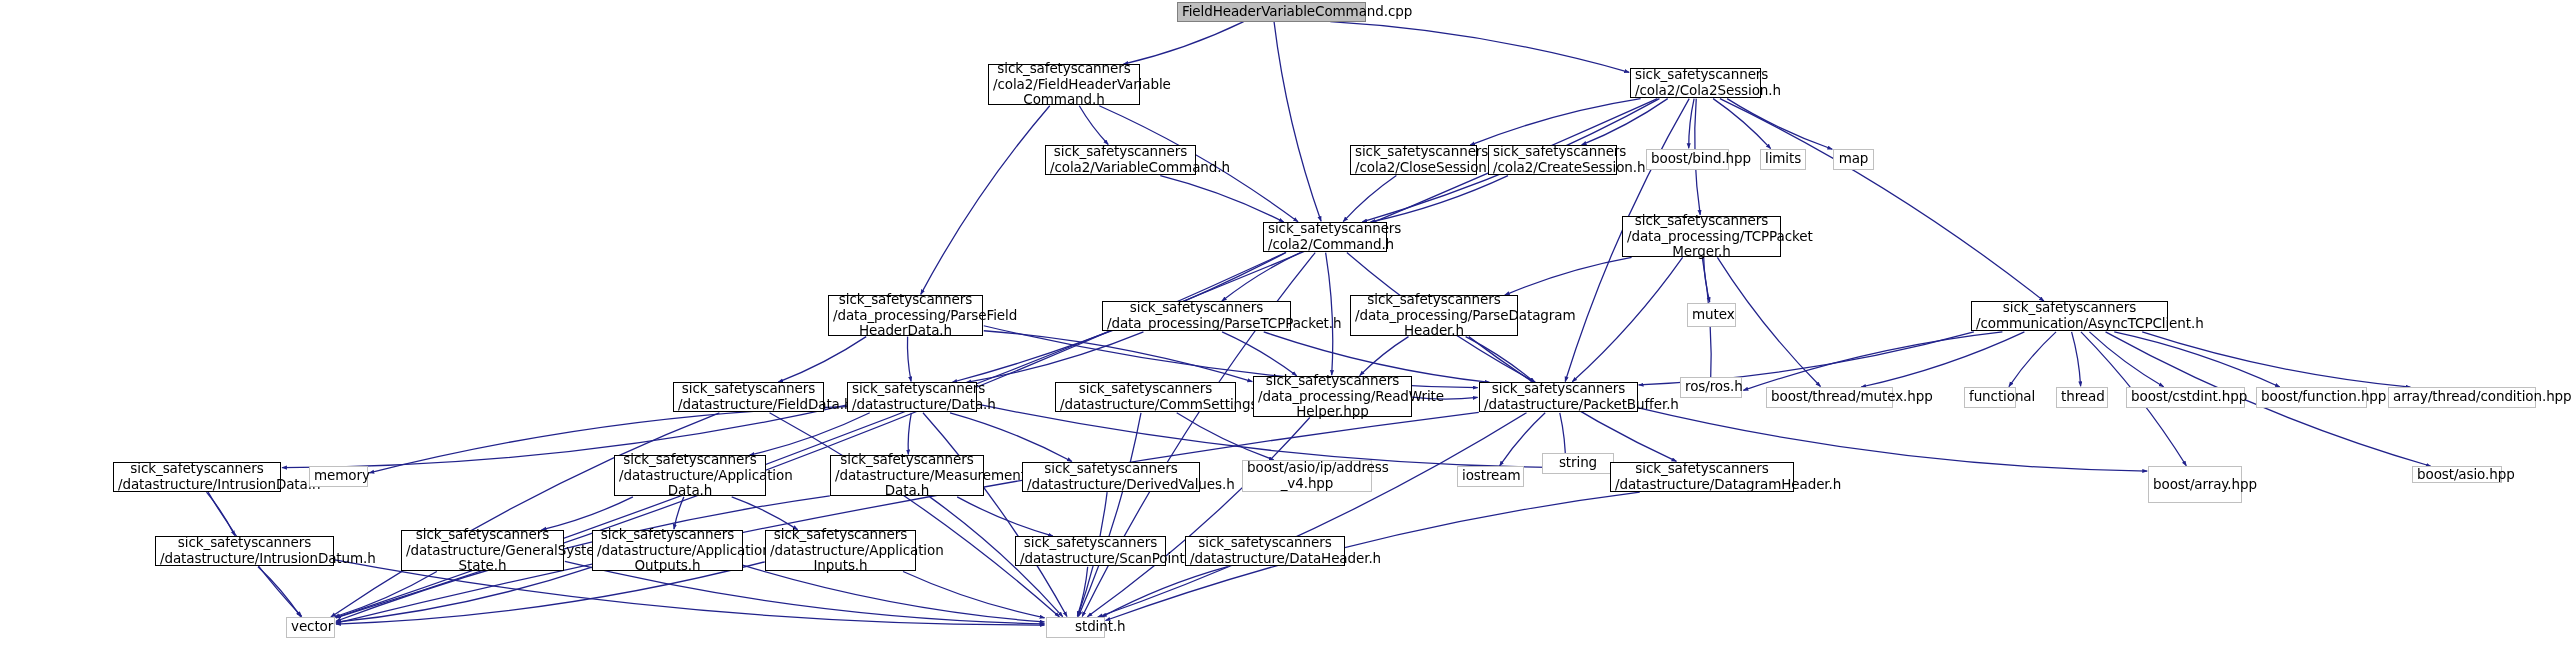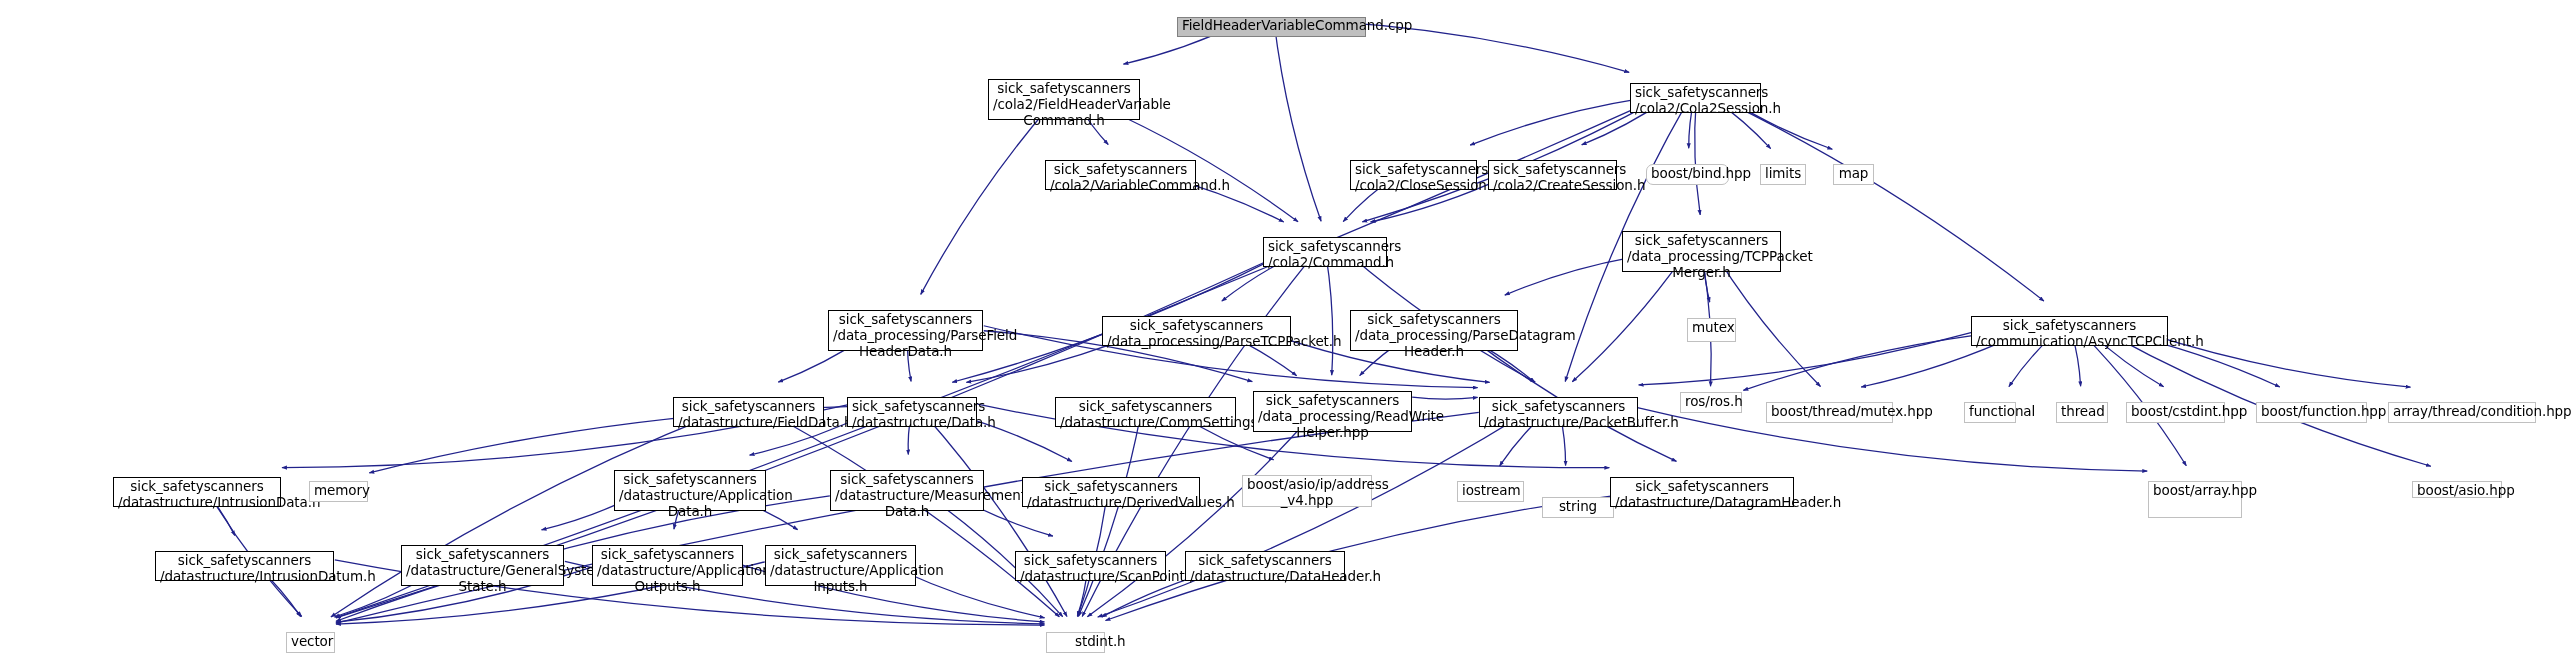--- a/index.html
+++ b/index.html
@@ -15,33 +15,32 @@
   #edge-layer{
     position:absolute;
     left:0;top:0;
     width:2576px;height:655px;
     pointer-events:none;
   }
   .node{
     position:absolute;
     box-sizing:border-box;
     display:flex;
-    align-items:flex-start;
+    align-items:center;
     justify-content:center;
     text-align:center;
     background:#ffffff;
     border:0.8px solid #c0c0c0;
     color:#000000;
     font-size:13.5px;
     line-height:1.18;
     letter-spacing:-0.1px;
     white-space:pre-line;
     padding:0.8px 4px;
     z-index:5;
-    margin-top:15px;
   }
   
   .node.internal{
     border:1.2px solid #000000;
   }
   
   .node.root{
     border:1.2px solid #808080;
     background:#bfbfbf;
   }
@@ -155,21 +154,21 @@
 /cola2/FieldHeaderVariable
 Command.h</span></div>
     <div class="node internal" style="left: 1630px; top: 68px; width: 131px; height: 30px;"><span class="label">sick_safetyscanners
 /cola2/Cola2Session.h</span></div>
     <div class="node internal" style="left: 1045px; top: 145px; width: 151px; height: 30px;"><span class="label">sick_safetyscanners
 /cola2/VariableCommand.h</span></div>
     <div class="node internal" style="left: 1350px; top: 145px; width: 127px; height: 30px;"><span class="label">sick_safetyscanners
 /cola2/CloseSession.h</span></div>
     <div class="node internal" style="left: 1488px; top: 145px; width: 129px; height: 30px;"><span class="label">sick_safetyscanners
 /cola2/CreateSession.h</span></div>
-    <div class="node external" style="left: 1646px; top: 149px; width: 83px; height: 20.6px; border-radius: 7px;"><span class="label">boost/bind.hpp</span></div>
+    <div class="node external" style="left: 1646px; top: 149px; width: 83px; height: 20.6px;"><span class="label">boost/bind.hpp</span></div>
     <div class="node external" style="left: 1760px; top: 149px; width: 46px; height: 20.6px;"><span class="label">limits</span></div>
     <div class="node external" style="left: 1833px; top: 149px; width: 41px; height: 20.6px;"><span class="label">map</span></div>
     <div class="node internal" style="left: 1263px; top: 222px; width: 124px; height: 30px;"><span class="label">sick_safetyscanners
 /cola2/Command.h</span></div>
     <div class="node internal" style="left: 1622px; top: 216px; width: 159px; height: 41px;"><span class="label">sick_safetyscanners
 /data_processing/TCPPacket
 Merger.h</span></div>
     <div class="node external" style="left: 1687px; top: 303px; width: 49px; height: 24px;"><span class="label">mutex</span></div>
     <div class="node internal" style="left: 828px; top: 295px; width: 155px; height: 41px;"><span class="label">sick_safetyscanners
 /data_processing/ParseField
@@ -189,38 +188,38 @@
 /datastructure/CommSettings.h</span></div>
     <div class="node internal" style="left: 1253px; top: 376px; width: 159px; height: 41px;"><span class="label">sick_safetyscanners
 /data_processing/ReadWrite
 Helper.hpp</span></div>
     <div class="node internal" style="left: 1479px; top: 382px; width: 159px; height: 30px;"><span class="label">sick_safetyscanners
 /datastructure/PacketBuffer.h</span></div>
     <div class="node external" style="left: 1680px; top: 377px; width: 62px; height: 20.6px;"><span class="label">ros/ros.h</span></div>
     <div class="node external" style="left: 1766px; top: 387px; width: 127px; height: 20.6px;"><span class="label">boost/thread/mutex.hpp</span></div>
     <div class="node external" style="left: 1964px; top: 387px; width: 52px; height: 20.6px;"><span class="label">functional</span></div>
     <div class="node external" style="left: 2056px; top: 387px; width: 52px; height: 20.6px;"><span class="label">thread</span></div>
-    <div class="node external" style="left: 2126px; top: 387px; width: 99px; height: 20.6px;"><span class="label">boost/cstdint.hpp</span></div>
+    <div class="node external" style="left: 2126px; top: 387px; width: 119px; height: 20.6px;"><span class="label">boost/cstdint.hpp</span></div>
     <div class="node external" style="left: 2256px; top: 387px; width: 111px; height: 20.6px;"><span class="label">boost/function.hpp</span></div>
     <div class="node external" style="left: 2388px; top: 387px; width: 148px; height: 20.6px;"><span class="label">array/thread/condition.hpp</span></div>
     <div class="node internal" style="left: 113px; top: 462px; width: 168px; height: 30px;"><span class="label">sick_safetyscanners
 /datastructure/IntrusionData.h</span></div>
     <div class="node external" style="left: 309px; top: 466px; width: 59px; height: 20.6px;"><span class="label">memory</span></div>
     <div class="node internal" style="left: 614px; top: 455px; width: 152px; height: 41px;"><span class="label">sick_safetyscanners
 /datastructure/Application
 Data.h</span></div>
     <div class="node internal" style="left: 830px; top: 455px; width: 154px; height: 41px;"><span class="label">sick_safetyscanners
 /datastructure/Measurement
 Data.h</span></div>
     <div class="node internal" style="left: 1022px; top: 462px; width: 178px; height: 30px;"><span class="label">sick_safetyscanners
 /datastructure/DerivedValues.h</span></div>
     <div class="node external" style="left: 1242px; top: 460px; width: 130px; height: 32px;"><span class="label">boost/asio/ip/address
 _v4.hpp</span></div>
     <div class="node external" style="left: 1457px; top: 466px; width: 67px; height: 20.6px;"><span class="label">iostream</span></div>
-    <div class="node external" style="left: 1542px; top: 482px; width: 72px; height: 20.6px;"><span class="label">string</span></div>
+    <div class="node external" style="left: 1542px; top: 453px; width: 72px; height: 20.6px;"><span class="label">string</span></div>
     <div class="node internal" style="left: 1610px; top: 462px; width: 184px; height: 30px;"><span class="label">sick_safetyscanners
 /datastructure/DatagramHeader.h</span></div>
     <div class="node external" style="left: 2148px; top: 466px; width: 94px; height: 37px;"><span class="label">boost/array.hpp</span></div>
     <div class="node external" style="left: 2412px; top: 466px; width: 90px; height: 17px;"><span class="label">boost/asio.hpp</span></div>
     <div class="node internal" style="left: 155px; top: 536px; width: 179px; height: 30px;"><span class="label">sick_safetyscanners
 /datastructure/IntrusionDatum.h</span></div>
     <div class="node internal" style="left: 401px; top: 530px; width: 163px; height: 41px;"><span class="label">sick_safetyscanners
 /datastructure/GeneralSystem
 State.h</span></div>
     <div class="node internal" style="left: 592px; top: 530px; width: 151px; height: 41px;"><span class="label">sick_safetyscanners

